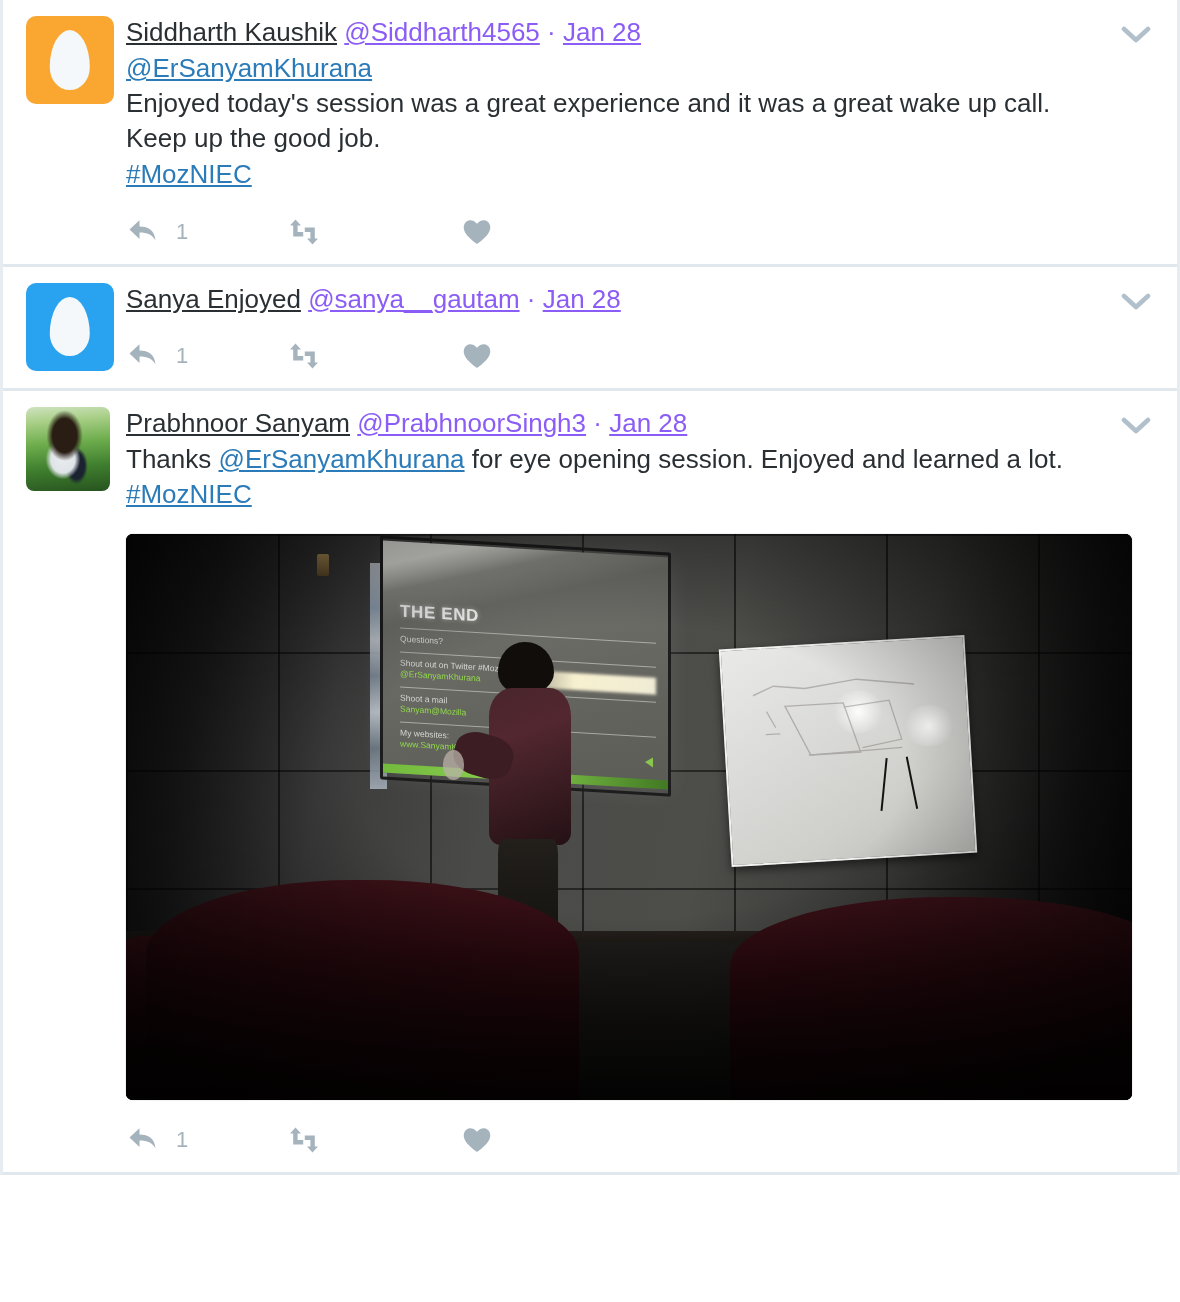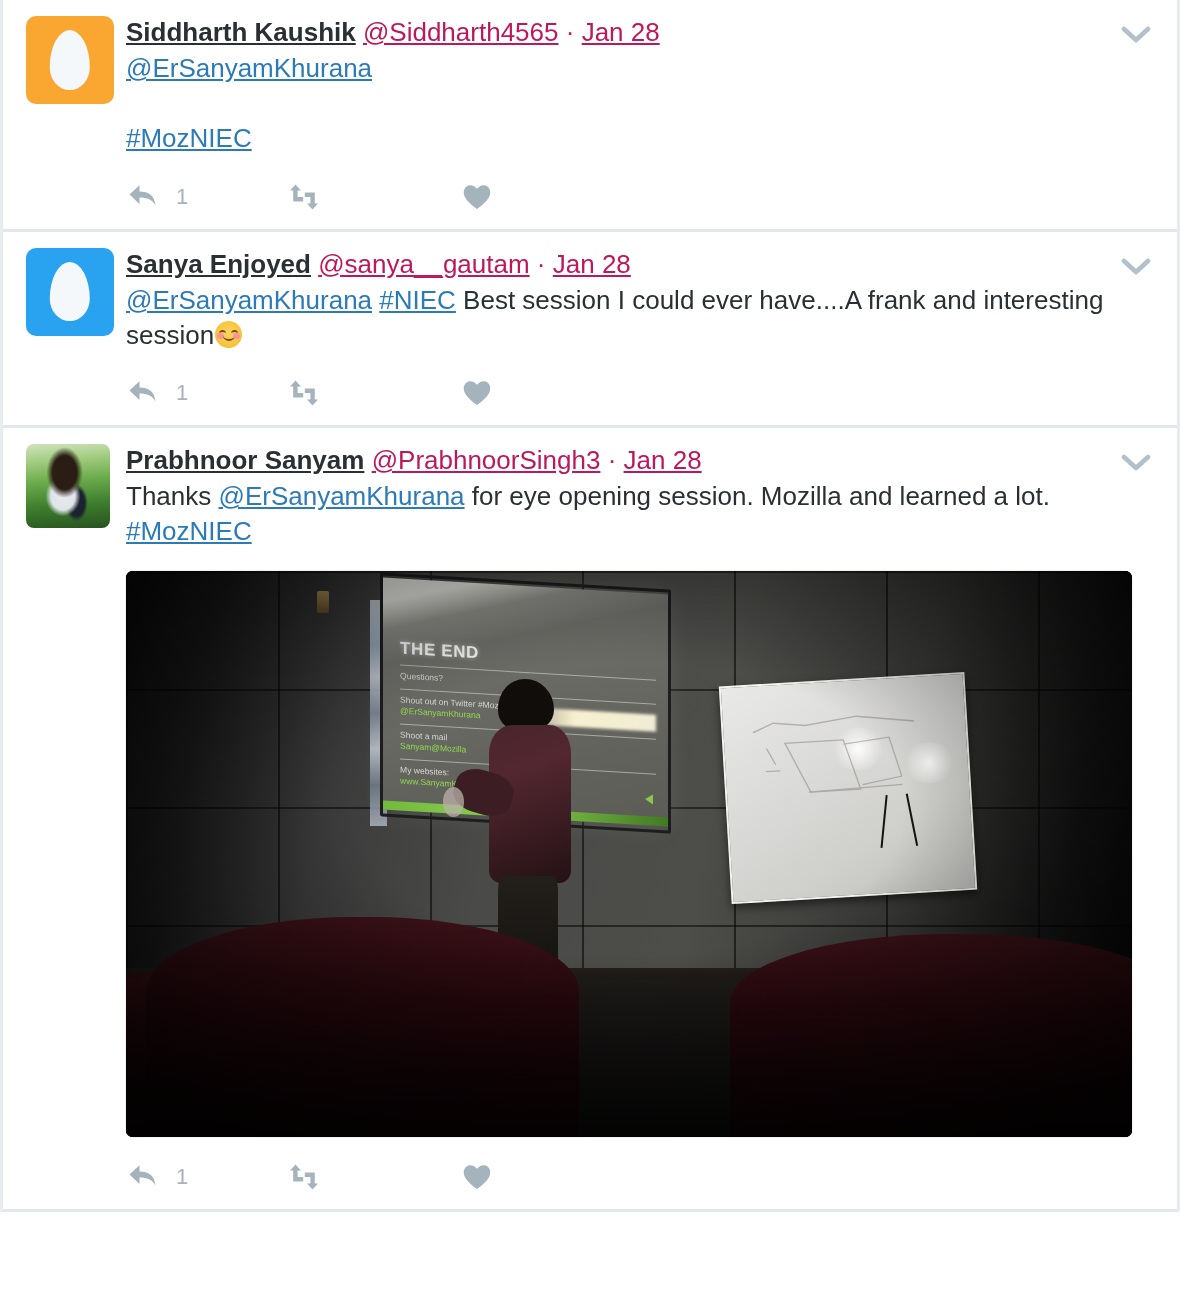--- a/index.html
+++ b/index.html
@@ -80,25 +80,25 @@
     min-width: 0;
     padding-right: 46px;
   }
 
   .tweet-header {
     font-size: 26px;
     line-height: 1.28;
     white-space: nowrap;
   }
   .fullname {
-    font-weight: bold;
+    font-weight: normal;
     color: #292f33;
   }
   .username, .sep, .timestamp {
-    color: #be185d;
+    color: #8b5cf6;
     font-weight: normal;
   }
 
   .tweet-text {
     font-size: 26px;
     line-height: 1.35;
     color: #292f33;
     margin-top: 2px;
     word-wrap: break-word;
   }
@@ -433,21 +433,21 @@
         </svg>
       </div>
       <div class="tweet-inner">
         <div class="avatar-col">
           <a class="avatar" href="#" style="background:#faa732">
             <span class="egg"></span>
           </a>
         </div>
         <div class="body-col">
           <div class="tweet-header"><a class="fullname" href="#">Siddharth Kaushik</a> <a class="username" href="#">@Siddharth4565</a> <span class="sep">·</span> <a class="timestamp" href="#">Jan 28</a></div>
-          <div class="tweet-text"><a class="link" href="#">@ErSanyamKhurana</a><br><br><a class="link" href="#">#MozNIEC</a></div>
+          <div class="tweet-text"><a class="link" href="#">@ErSanyamKhurana</a><br><span>Enjoyed today's session was a great experience and it was a great wake up call. Keep up the good job.</span><br><a class="link" href="#">#MozNIEC</a></div>
           <div class="actions">
             <div class="action reply">
               <span>
                 <svg width="34" height="30" viewBox="0 0 34 30" aria-hidden="true">
                   <path d="M11.5 3.2 L11.5 9.6 C20.5 9.6 26.5 13.4 27.5 23.4 C24.2 17.6 19.2 15.6 11.5 15.6 L11.5 22 L1.5 12.6 Z" fill="#a5b3bd"></path>
                 </svg>
               </span>
               <span class="count">1</span>
             </div>
             <div class="action retweet">
@@ -478,21 +478,20 @@
         </svg>
       </div>
       <div class="tweet-inner">
         <div class="avatar-col">
           <a class="avatar" href="#" style="background:#29a3f0">
             <span class="egg"></span>
           </a>
         </div>
         <div class="body-col">
           <div class="tweet-header"><a class="fullname" href="#">Sanya Enjoyed</a> <a class="username" href="#">@sanya__gautam</a> <span class="sep">·</span> <a class="timestamp" href="#">Jan 28</a></div>
-          <div class="tweet-text"><a class="link" href="#">@ErSanyamKhurana</a><span> </span><a class="link" href="#">#NIEC</a><span> Best session I could ever have....A frank and interesting session</span><span class="emoji"><span class="eye l"></span><span class="eye r"></span><span class="mouth"></span></span></div>
           <div class="actions">
             <div class="action reply">
               <span>
                 <svg width="34" height="30" viewBox="0 0 34 30" aria-hidden="true">
                   <path d="M11.5 3.2 L11.5 9.6 C20.5 9.6 26.5 13.4 27.5 23.4 C24.2 17.6 19.2 15.6 11.5 15.6 L11.5 22 L1.5 12.6 Z" fill="#a5b3bd"></path>
                 </svg>
               </span>
               <span class="count">1</span>
             </div>
             <div class="action retweet">
@@ -521,21 +520,21 @@
         <svg width="30" height="18" viewBox="0 0 30 18" aria-hidden="true">
           <path d="M3 3 L15 14 L27 3" fill="none" stroke="#b2c0cc" stroke-width="4.6" stroke-linecap="round" stroke-linejoin="round"></path>
         </svg>
       </div>
       <div class="tweet-inner">
         <div class="avatar-col">
           <a class="avatar small photo-avatar" href="#"></a>
         </div>
         <div class="body-col">
           <div class="tweet-header"><a class="fullname" href="#">Prabhnoor Sanyam</a> <a class="username" href="#">@PrabhnoorSingh3</a> <span class="sep">·</span> <a class="timestamp" href="#">Jan 28</a></div>
-          <div class="tweet-text"><span>Thanks </span><a class="link" href="#">@ErSanyamKhurana</a><span> for eye opening session. Mozilla and learned a lot.</span><br><a class="link" href="#">#MozNIEC</a></div>
+          <div class="tweet-text"><span>Thanks </span><a class="link" href="#">@ErSanyamKhurana</a><span> for eye opening session. Enjoyed and learned a lot.</span><br><a class="link" href="#">#MozNIEC</a></div>
           <div class="media">
             <div class="room">
               <div class="wall"></div>
               <div class="dado"></div>
               <div class="floor"></div>
               <div class="ceiling-light"></div>
               <div class="laptop-strip"></div>
               <div class="screen">
                 <div class="screen-frame"></div>
                 <div class="slide">

